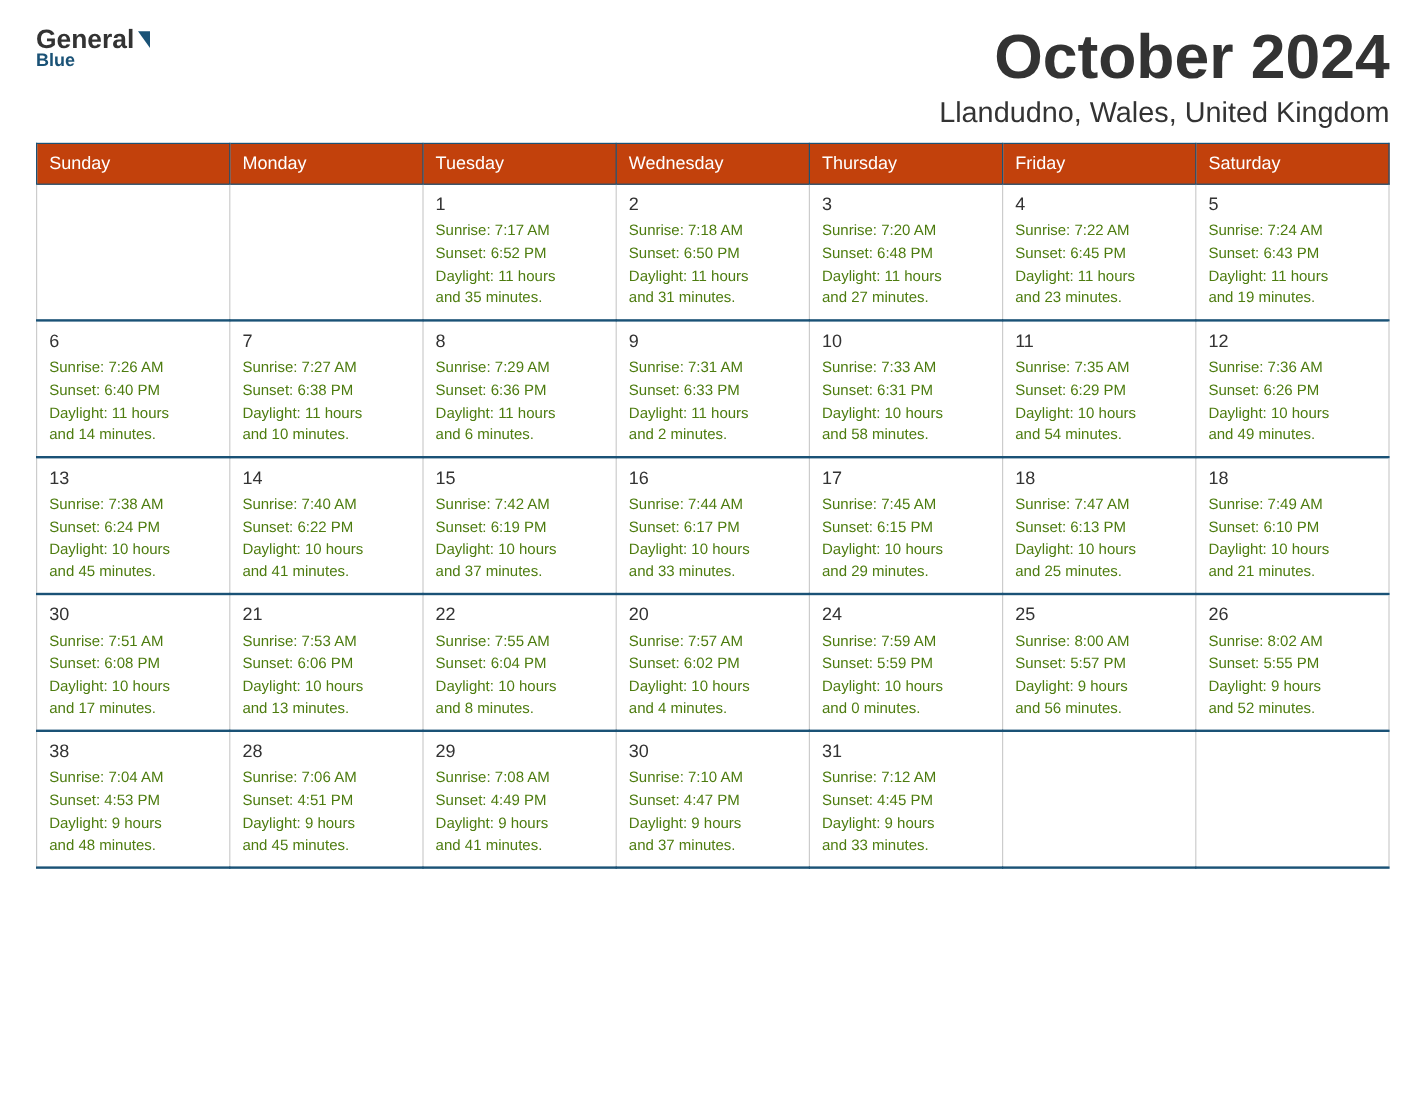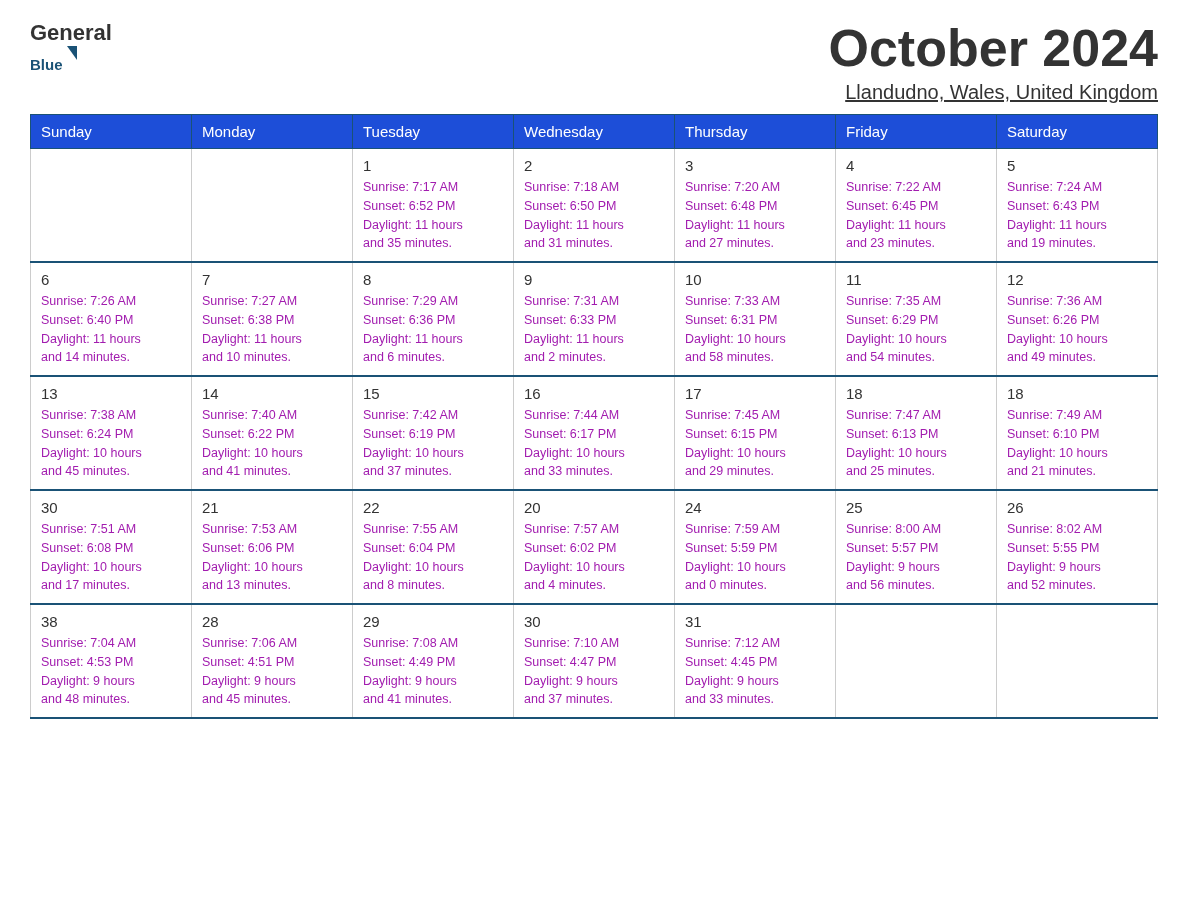--- a/index.html
+++ b/index.html
@@ -23,21 +23,20 @@
       flex-direction: column;
       align-items: flex-start;
     }
 
     .logo-general {
       font-size: 22px;
       font-weight: bold;
       color: #333;
       display: flex;
       align-items: center;
-      flex-direction: column;
     }
 
     .logo-general .arrow {
       display: inline-block;
       width: 0;
       height: 0;
       border-left: 10px solid transparent;
       border-right: 0px solid transparent;
       border-top: 14px solid #1a5276;
       margin-left: 3px;
@@ -57,34 +56,33 @@
     }
 
     .month-title {
       font-size: 52px;
       font-weight: bold;
       color: #333;
       line-height: 1.1;
     }
 
     .location {
-      font-size: 20px;
+      font-size: 24px;
       color: #333;
       margin-top: 4px;
-      text-decoration: underline;
     }
 
     .calendar {
       width: 100%;
       border-collapse: collapse;
       margin-top: 10px;
     }
 
     .calendar thead th {
-      background-color: #1d4ed8;
+      background-color: #c2410c;
       color: #fff;
       font-size: 15px;
       font-weight: normal;
       padding: 8px 10px;
       text-align: left;
       border: 1px solid #1a5276;
     }
 
     .calendar tbody td {
       vertical-align: top;
@@ -103,21 +101,21 @@
     .day-number {
       font-size: 15px;
       font-weight: normal;
       display: block;
       margin-bottom: 4px;
     }
 
     .day-info {
       font-size: 12.5px;
       line-height: 1.5;
-      color: #a21caf;
+      color: #4d7c0f;
     }
 
     .empty-cell {
       background: #fff;
     }
   </style>
 </head>
 <body>
 
 <div class="header">

